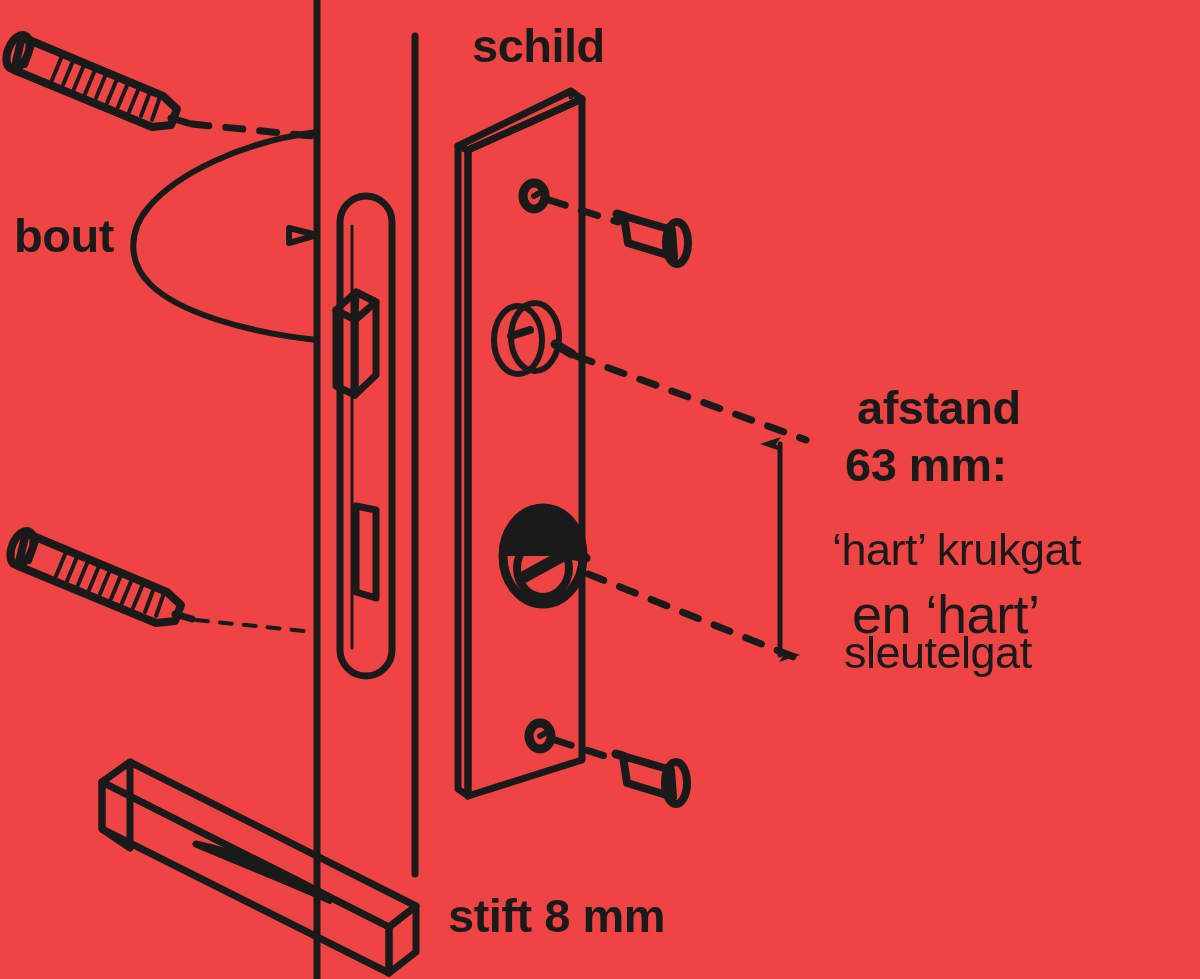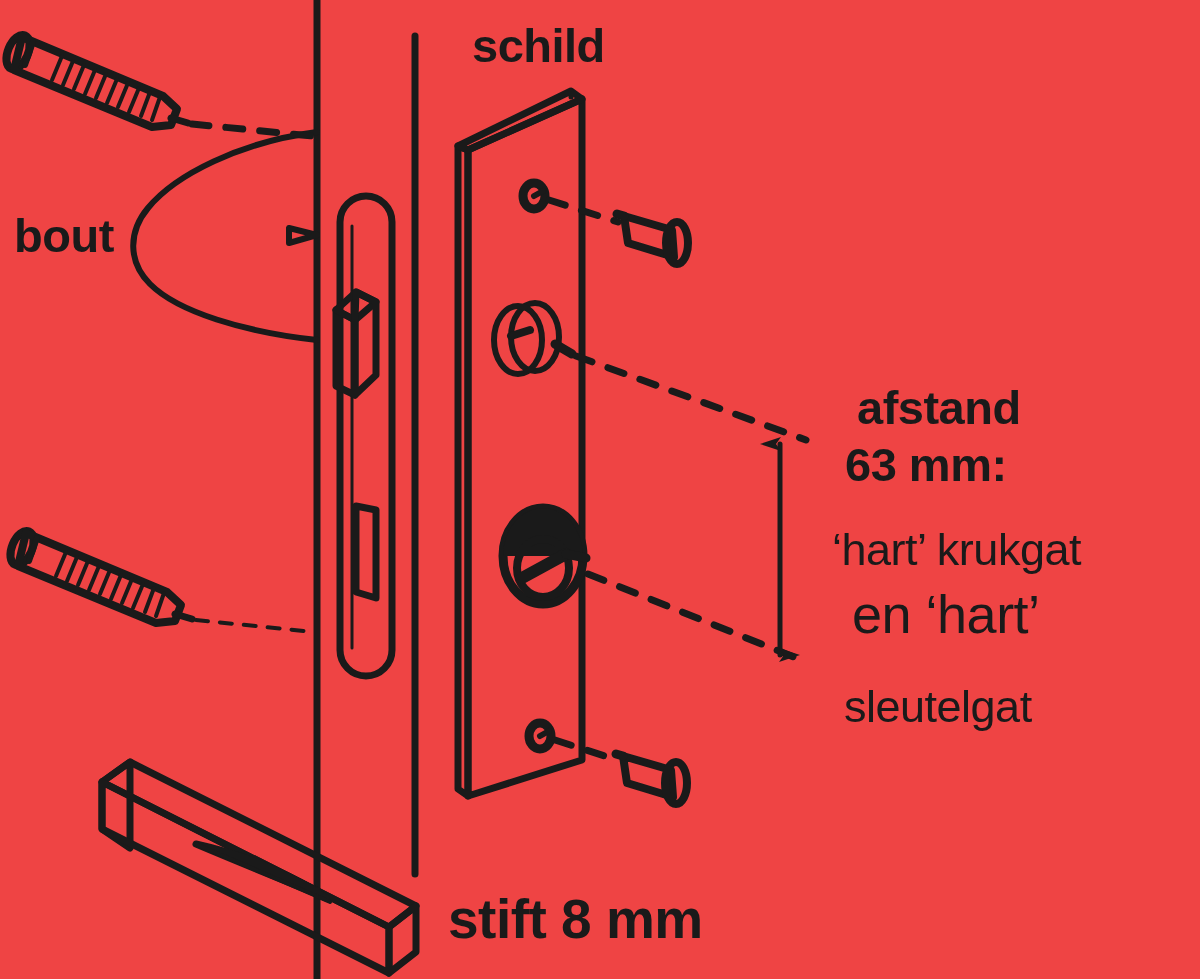--- a/index.html
+++ b/index.html
@@ -37,22 +37,22 @@
   .lbl-reg  { font-weight: normal; }
 
   #lbl-schild     { left: 472px; top: 22px;  font-size: 47px; letter-spacing: -0.5px; }
   #lbl-patent1    { left: 6px;   top: 144px; font-size: 47px; letter-spacing: -0.5px; }
   #lbl-patent2    { left: 14px;   top: 212px; font-size: 47px; letter-spacing: -0.5px; }
   #lbl-deurkruk   { left: 786px; top: 154px; font-size: 47px; letter-spacing: -0.5px; }
   #lbl-afstand    { left: 845px; top: 384px; font-size: 47px; letter-spacing: -0.5px; margin-left: 12px; }
   #lbl-63mm       { left: 845px; top: 441px; font-size: 47px; letter-spacing: -0.5px; }
   #lbl-hart1      { left: 824px; top: 527px; font-size: 45px; letter-spacing: -0.5px; margin-left: 8px; }
   #lbl-hart2      { left: 852px; top: 587px; font-size: 54px; letter-spacing: -0.5px; }
-  #lbl-hart3      { left: 844px; top: 684px; font-size: 45px; letter-spacing: -0.5px; text-align: right; }
-  #lbl-stift      { left: 448px; top: 892px; font-size: 55px; letter-spacing: -0.5px; }
+  #lbl-hart3      { left: 844px; top: 630px; font-size: 45px; letter-spacing: -0.5px; text-align: right; }
+  #lbl-stift      { left: 448px; top: 892px; font-size: 47px; letter-spacing: -0.5px; }
 </style>
 </head>
 <body>
 
 <div id="canvas">
 
   <svg class="layer" viewBox="0 0 1200 979" xmlns="http://www.w3.org/2000/svg">
 
     <defs>
       <marker id="arrUp" markerWidth="16" markerHeight="22" refX="8" refY="20" orient="auto-start-reverse" markerUnits="userSpaceOnUse">

